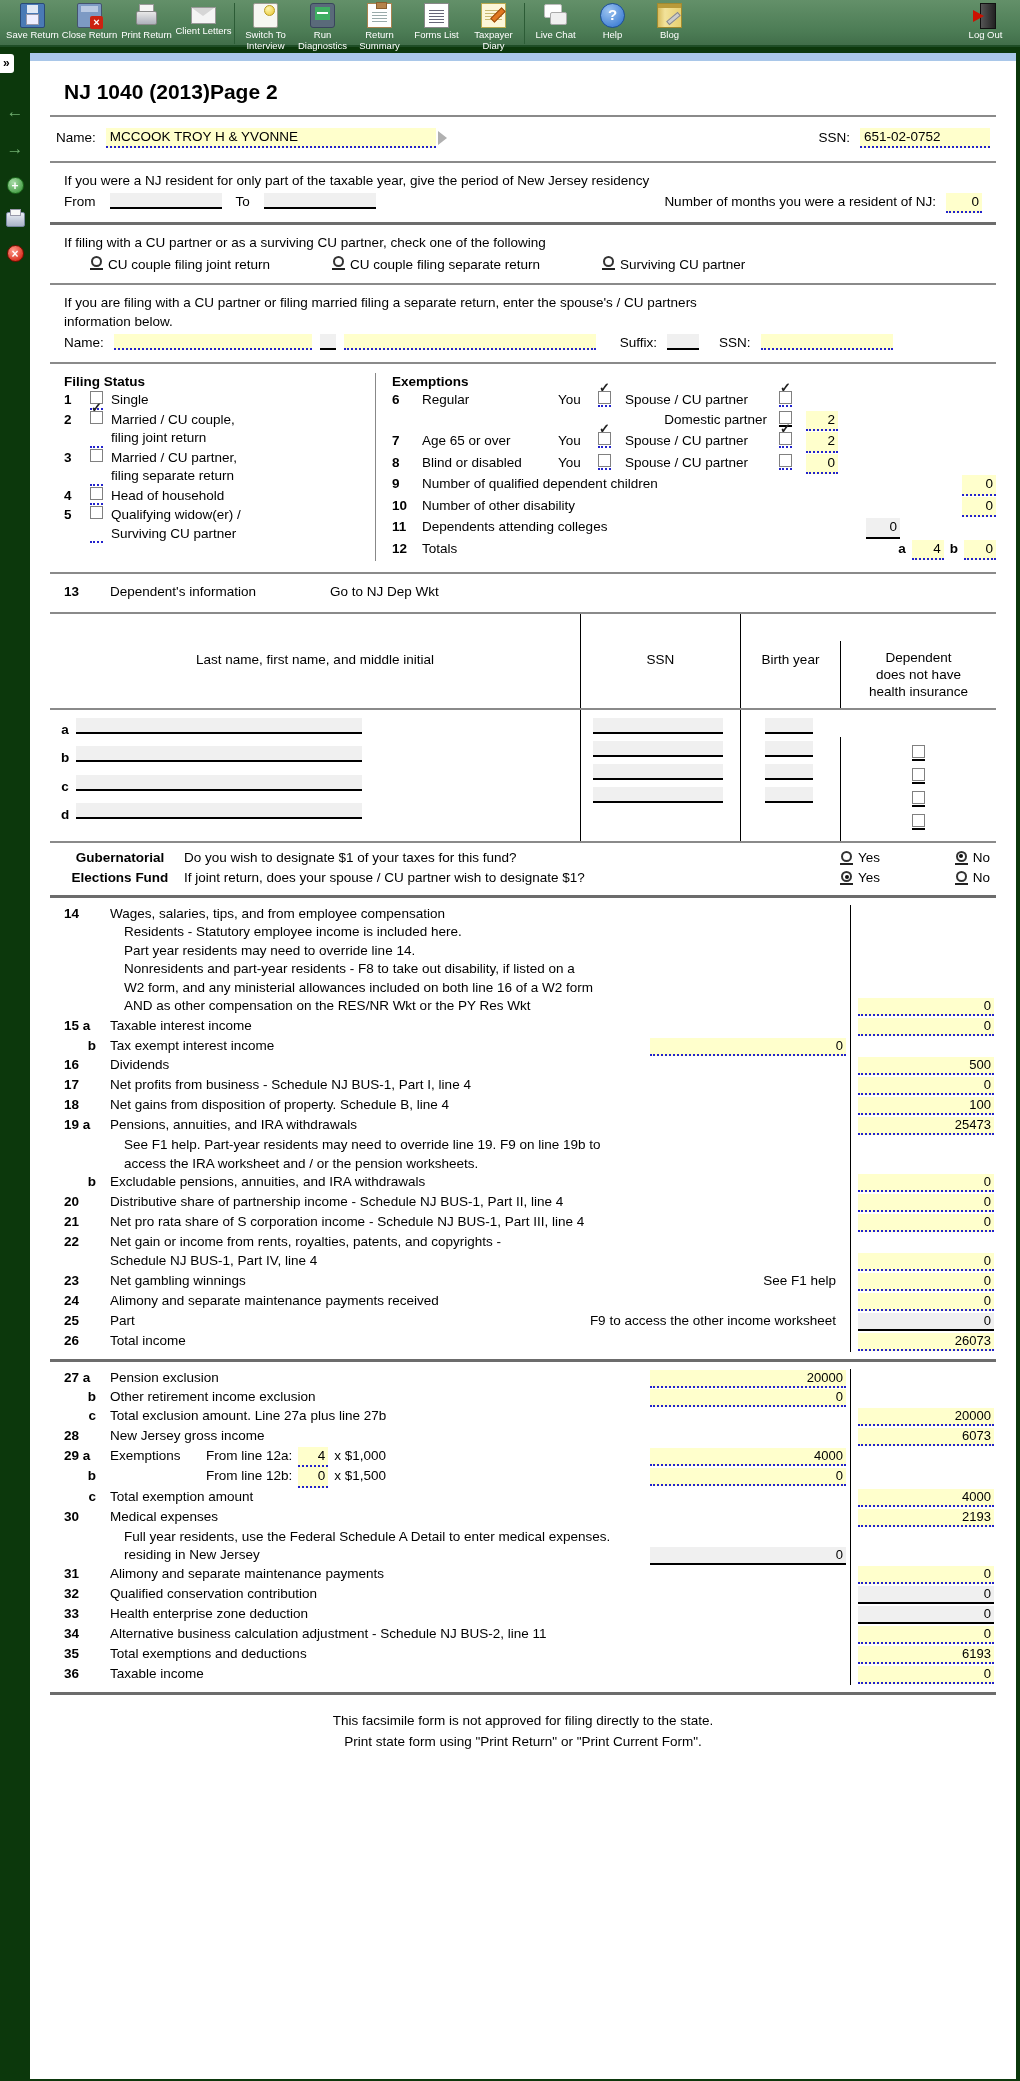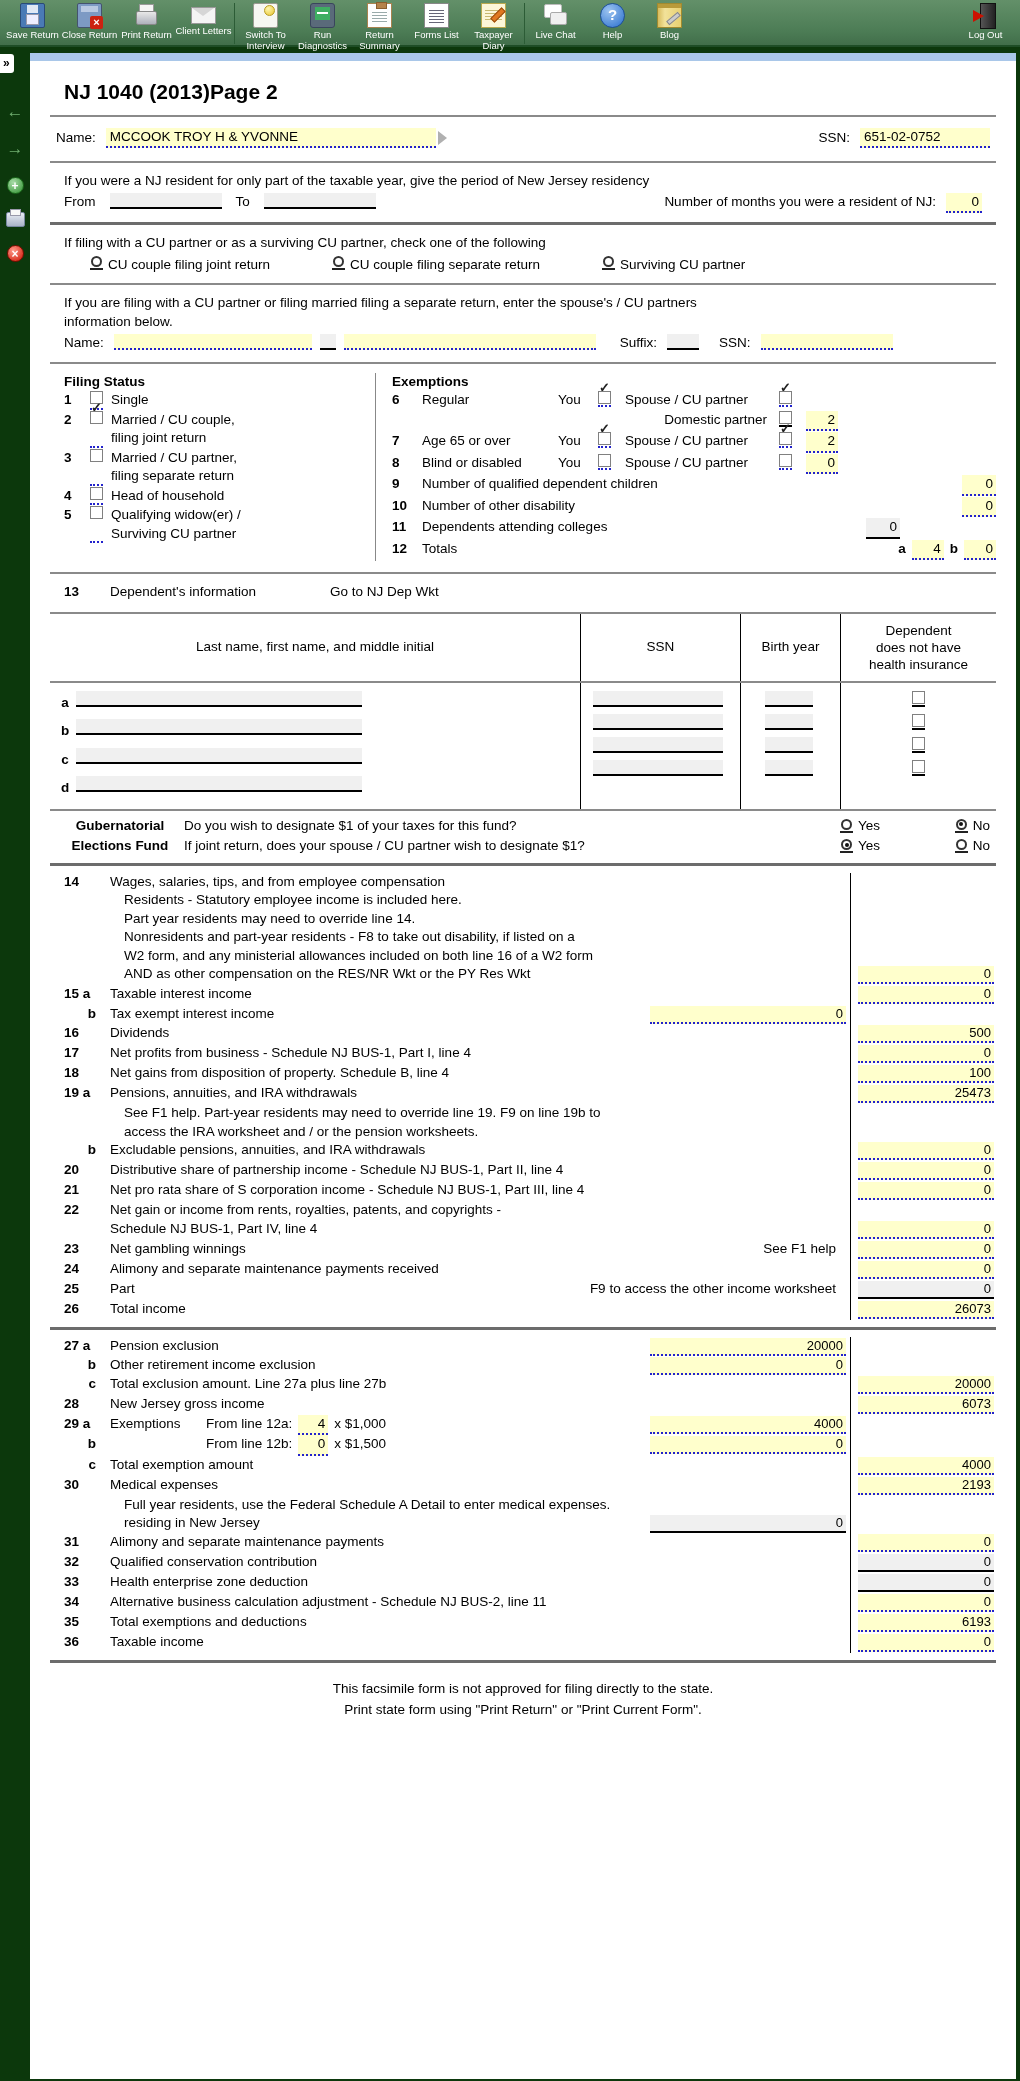--- a/index.html
+++ b/index.html
@@ -109,21 +109,21 @@
   .exval { width:32px; display:inline-block; margin-left:14px; }
 
   
   .deptable { border-top:2px solid #8a8a8a; border-bottom:2px solid #8a8a8a; margin:6px 0; }
   .dephead, .depbody { display:flex; }
   .dephead { border-bottom:2px solid #8a8a8a; }
   .dc { padding:4px; display:flex; align-items:center; justify-content:center; text-align:center; }
   .dc1 { flex:1; }
   .dc2 { width:160px; border-left:1px solid #000; }
   .dc3 { width:100px; border-left:1px solid #000; }
-  .dc4 { width:156px; border-left:1px solid #000; flex-direction:column; line-height:17px; }
+  .dc4 { width:156px; border-left:1px solid #000; flex-direction:column; line-height:17px;margin-top:27px; }
   .depbody .dc { align-items:flex-start; justify-content:flex-start; padding-top:8px; }
   .deprow { display:flex; align-items:baseline; margin-bottom:7px; }
   .deplet { width:22px; font-weight:bold; text-align:center; }
 
   
   .gubrow { display:flex; align-items:baseline; padding:0 6px; }
   .gubtitle { width:128px; font-weight:bold;text-align:center; }
   .gubq { flex:1; }
   .gubans { width:150px; display:flex; justify-content:space-between; }
 

